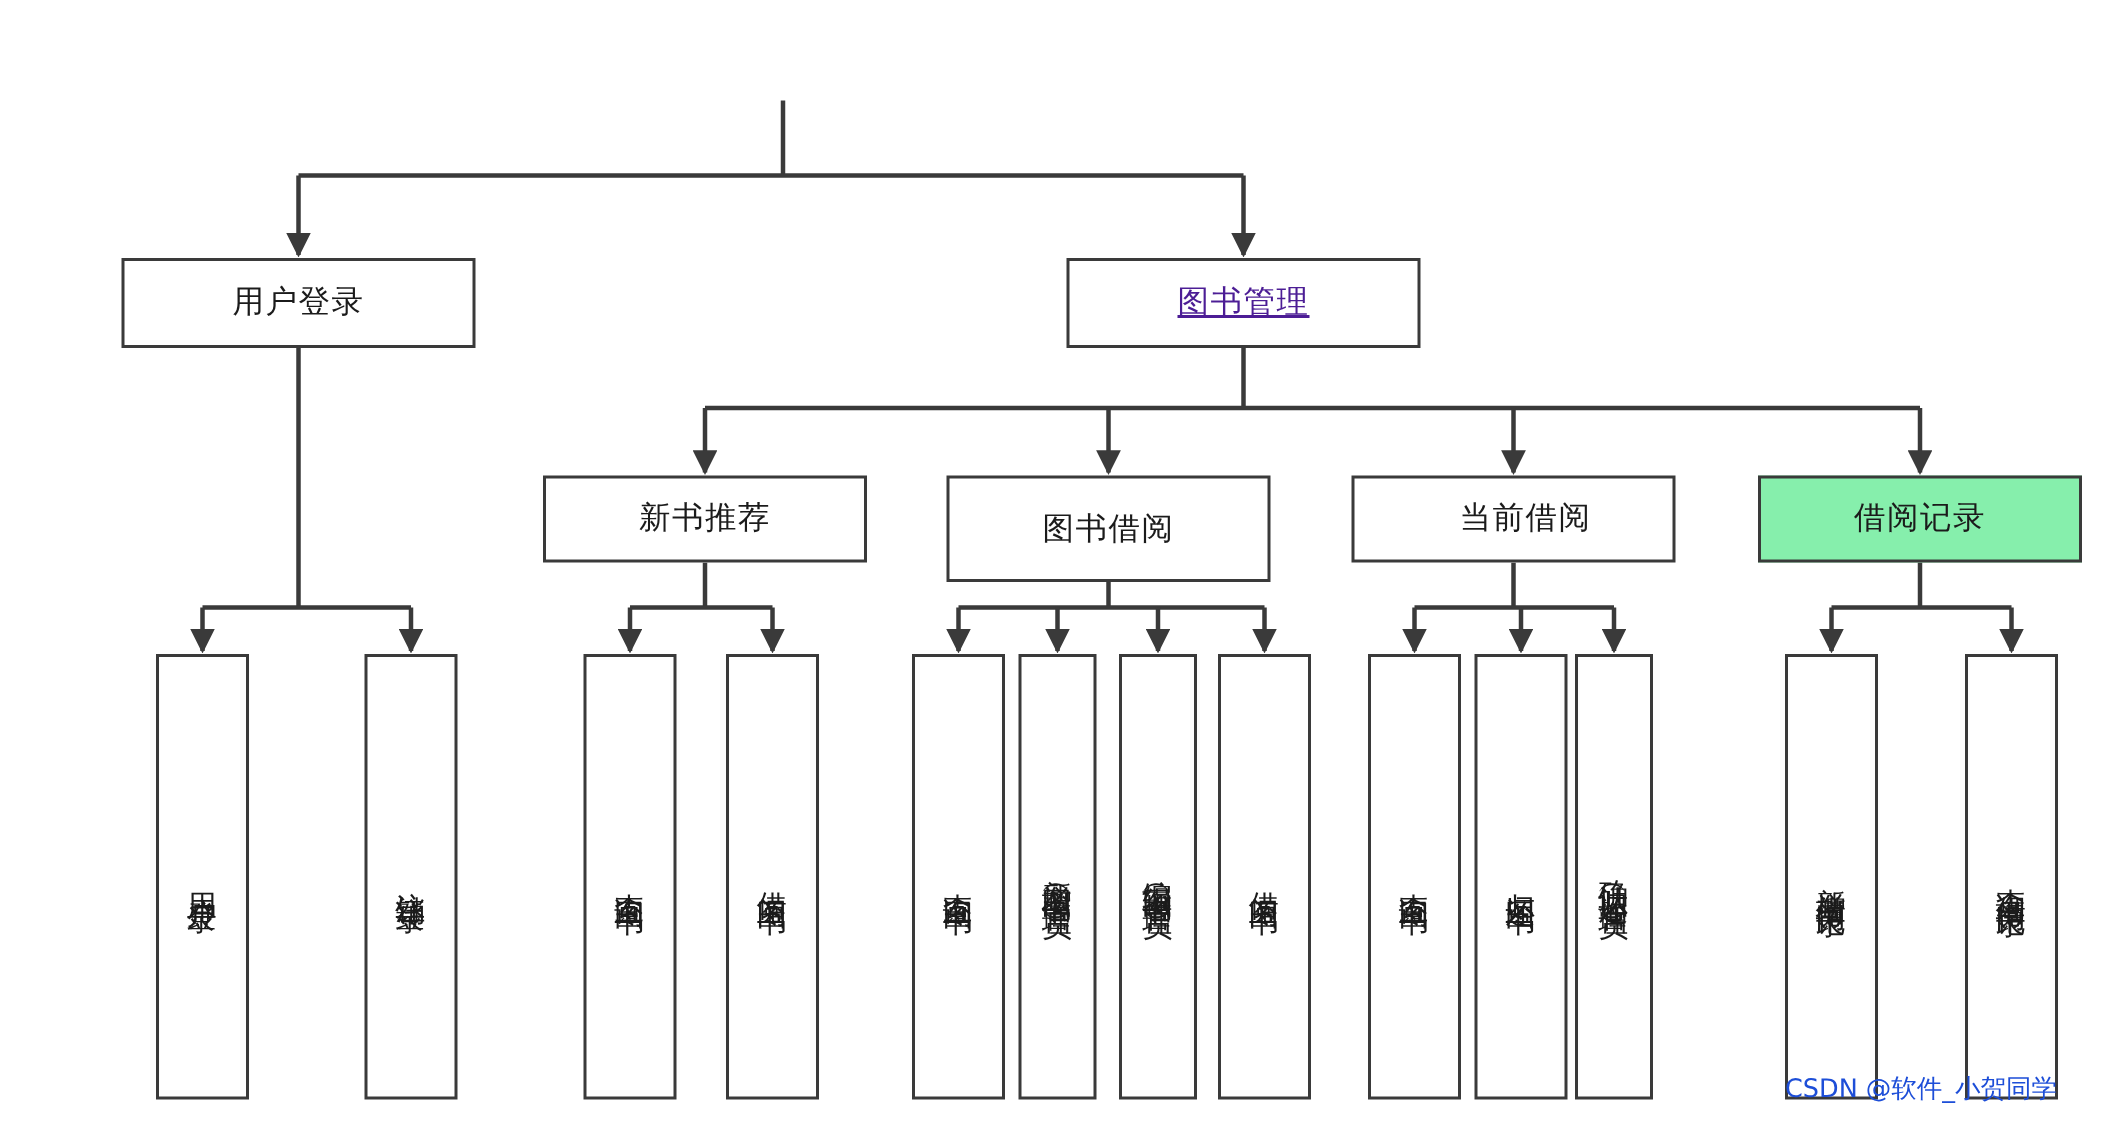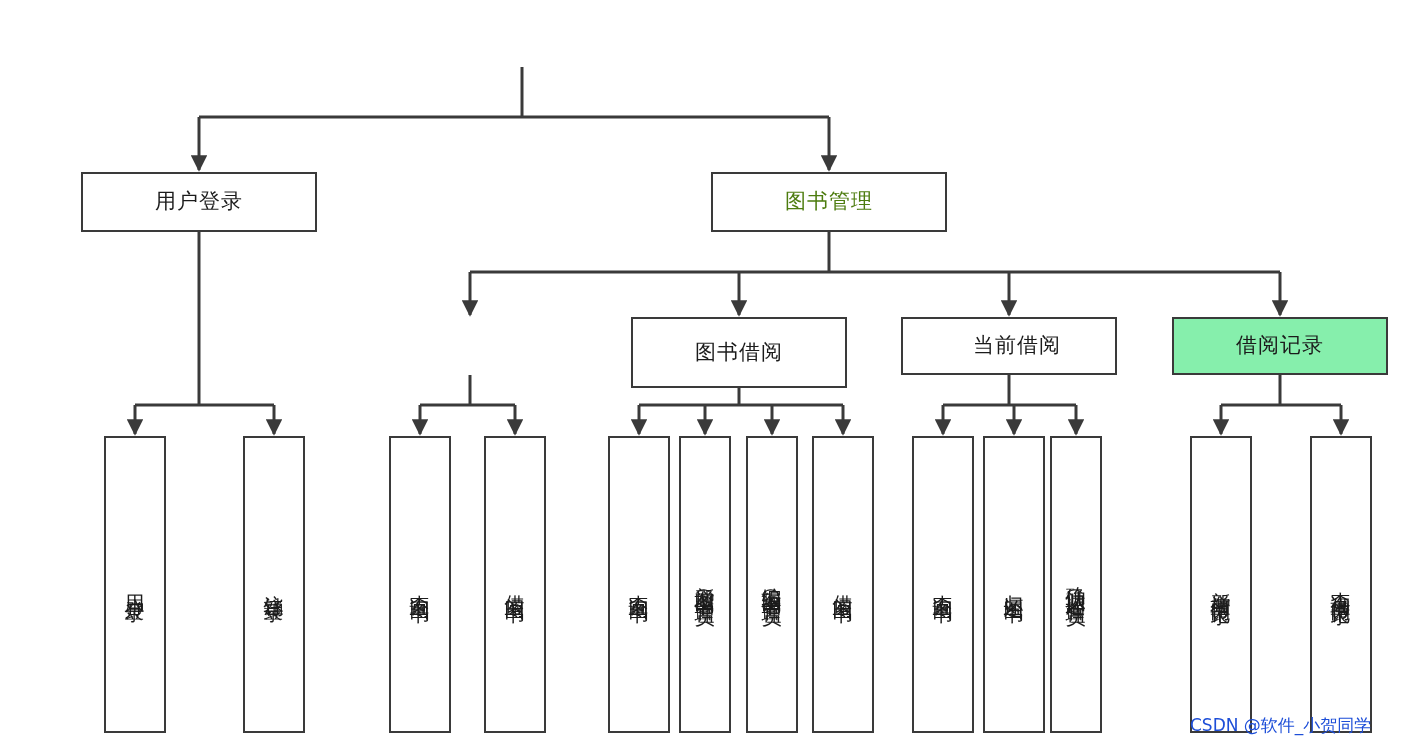--- a/index.html
+++ b/index.html
@@ -116,23 +116,26 @@
       <path d="M 1221 405 L 1221 434" marker-end="url(#arrow)"></path>
       <path d="M 1341 405 L 1341 434" marker-end="url(#arrow)"></path>
     </g>
   </svg>
 
 
   <div class="node" style="left: 81px; top: 172px; width: 236px; height: 60px; border-color: rgb(58, 58, 58); background: rgb(255, 255, 255);">
     <span class="label" style="color: rgb(27, 27, 27);">用户登录</span>
   </div>
   <div class="node" style="left: 711px; top: 172px; width: 236px; height: 60px; border-color: rgb(58, 58, 58); background: rgb(255, 255, 255);">
-    <span class="label" style="color: #4d7c0f;">图书管理</span>
+    <span class="label" style="color: #4c1d95; text-decoration: underline;">图书管理</span>
   </div>
 
+  <div class="node" style="left: 362px; top: 317px; width: 216px; height: 58px; border-color: rgb(58, 58, 58); background: rgb(255, 255, 255);">
+    <span class="label" style="color: rgb(27, 27, 27);">新书推荐</span>
+  </div>
   <div class="node" style="left: 631px; top: 317px; width: 216px; height: 71px; border-color: rgb(58, 58, 58); background: rgb(255, 255, 255);">
     <span class="label" style="color: rgb(27, 27, 27);">图书借阅</span>
   </div>
   <div class="node" style="left: 901px; top: 317px; width: 216px; height: 58px; border-color: rgb(58, 58, 58); background: rgb(255, 255, 255);">
     <span class="label" style="color: rgb(27, 27, 27); margin-left: 16px;">当前借阅</span>
   </div>
   <div class="node" style="left: 1172px; top: 317px; width: 216px; height: 58px; border-color: rgb(58, 58, 58); background: #86efac;">
     <span class="label" style="color: rgb(27, 27, 27);">借阅记录</span>
   </div>
 

